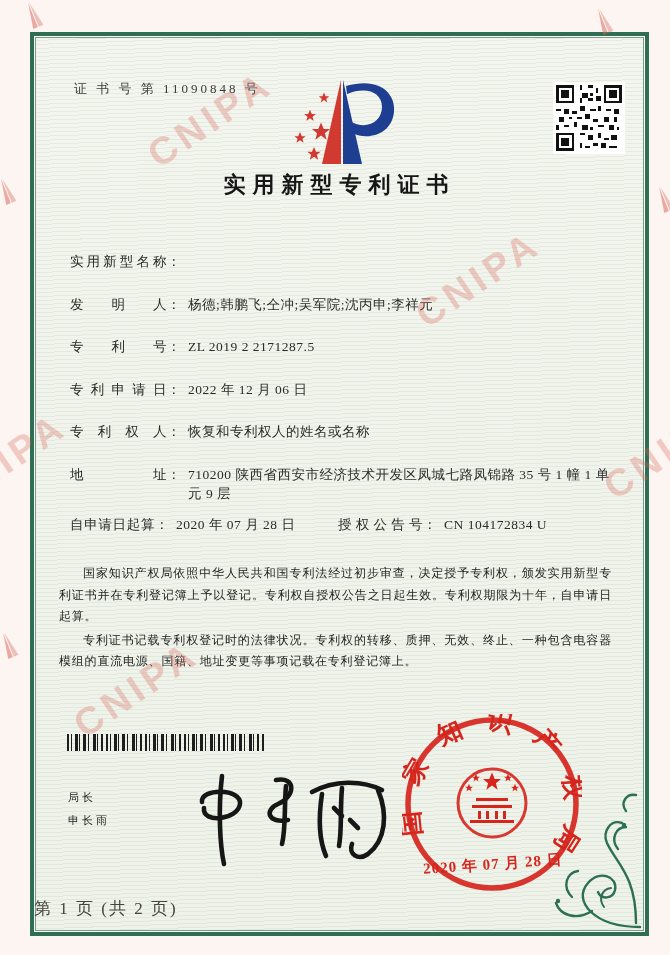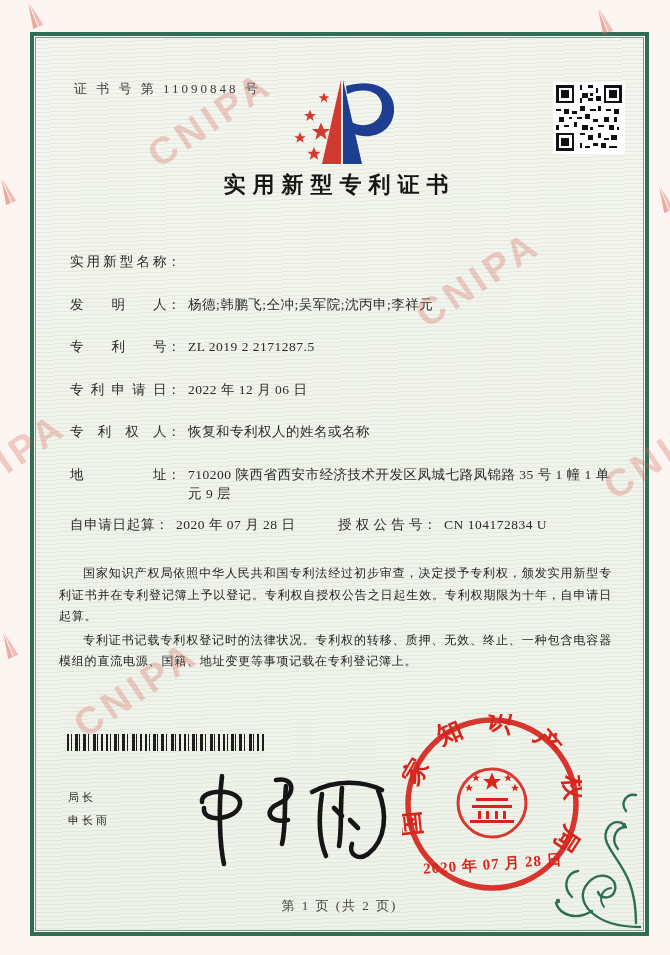--- a/index.html
+++ b/index.html
@@ -52,22 +52,22 @@
 
   .signer{position:absolute;left:34px;top:750px;font-size:11px;letter-spacing:3px;
           line-height:2.05;color:#1c1c1c;}
   .sig{position:absolute;left:150px;top:726px;width:215px;height:112px;}
 
   .seal{position:absolute;left:368px;top:678px;width:180px;height:180px;}
   .seal-date{position:absolute;left:6px;bottom:20px;width:170px;text-align:center;
              transform:rotate(-4deg);font-size:15px;font-weight:700;color:#d5251d;
              letter-spacing:1px;white-space:nowrap;}
 
-  .footer{position:absolute;left:0;right:0;top:861px;text-align:center;
-          font-size:13px;letter-spacing:2px;color:#45453d;}
+  .footer{position:absolute;left:0;right:0;top:861px;
+          font-size:17px;letter-spacing:2px;color:#45453d;}
 
   .flourish{position:absolute;right:1px;bottom:1px;width:130px;height:142px;}
 
   
   .wm{position:absolute;z-index:6;pointer-events:none;
       font:700 38px "Liberation Sans","DejaVu Sans",sans-serif;
       color:rgba(214,98,90,.30);transform:rotate(-34deg);letter-spacing:5px;}
   .mk{position:absolute;z-index:6;width:30px;height:30px;opacity:.5;
       transform:rotate(-22deg);pointer-events:none;}
 </style>

